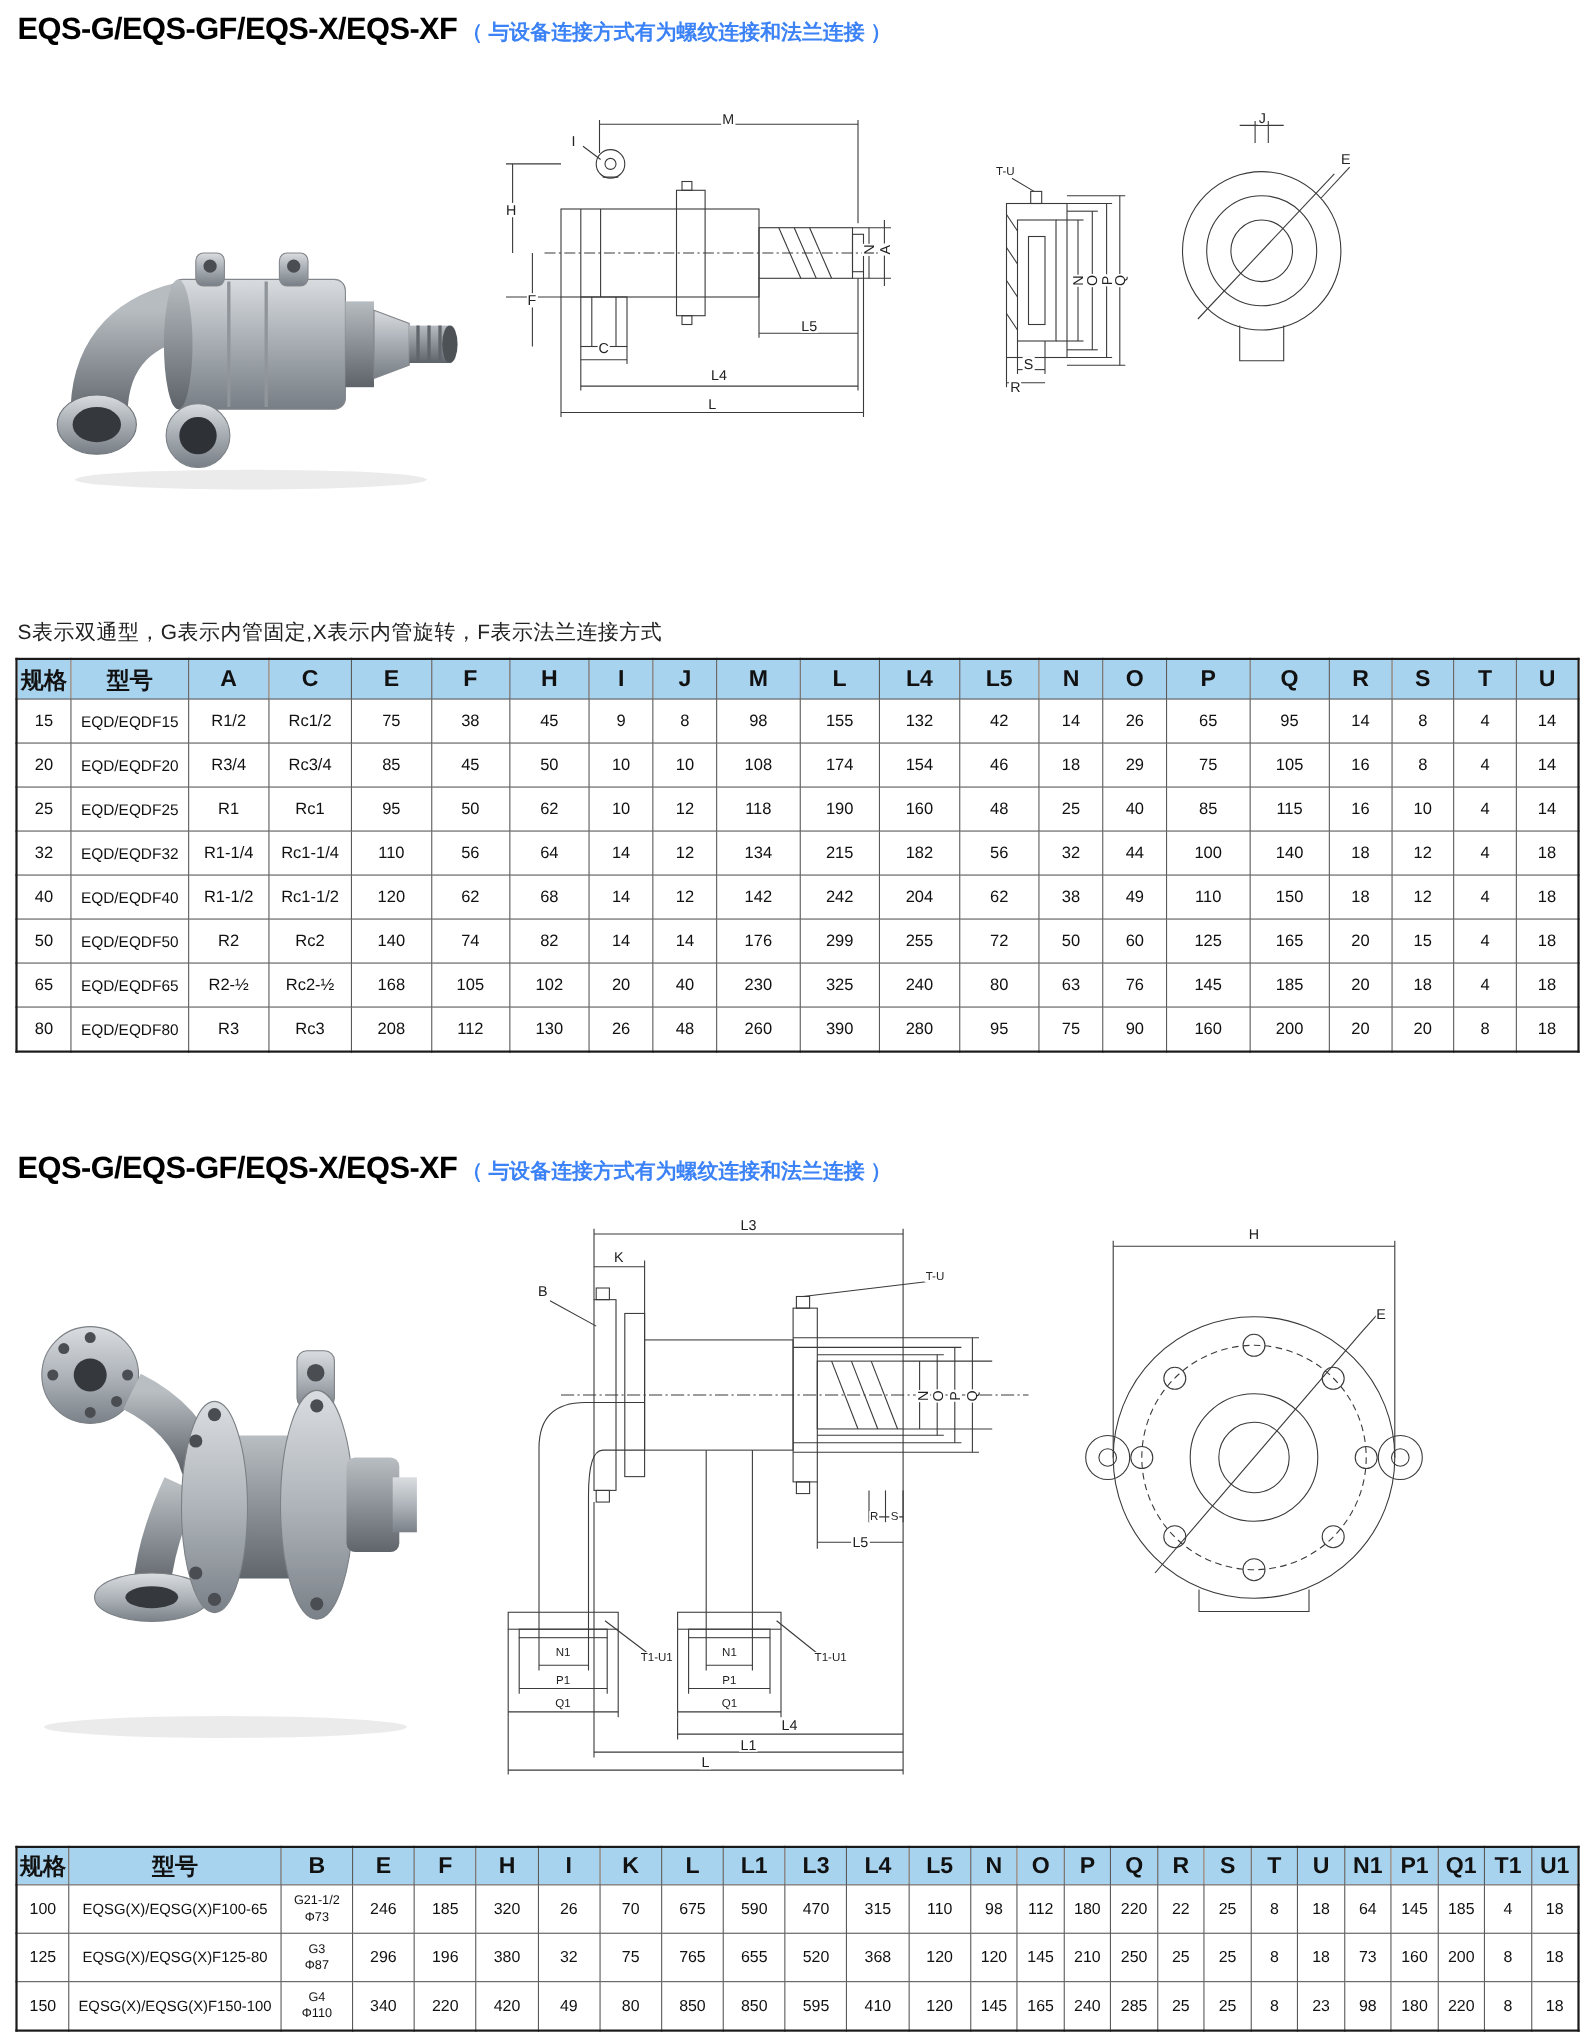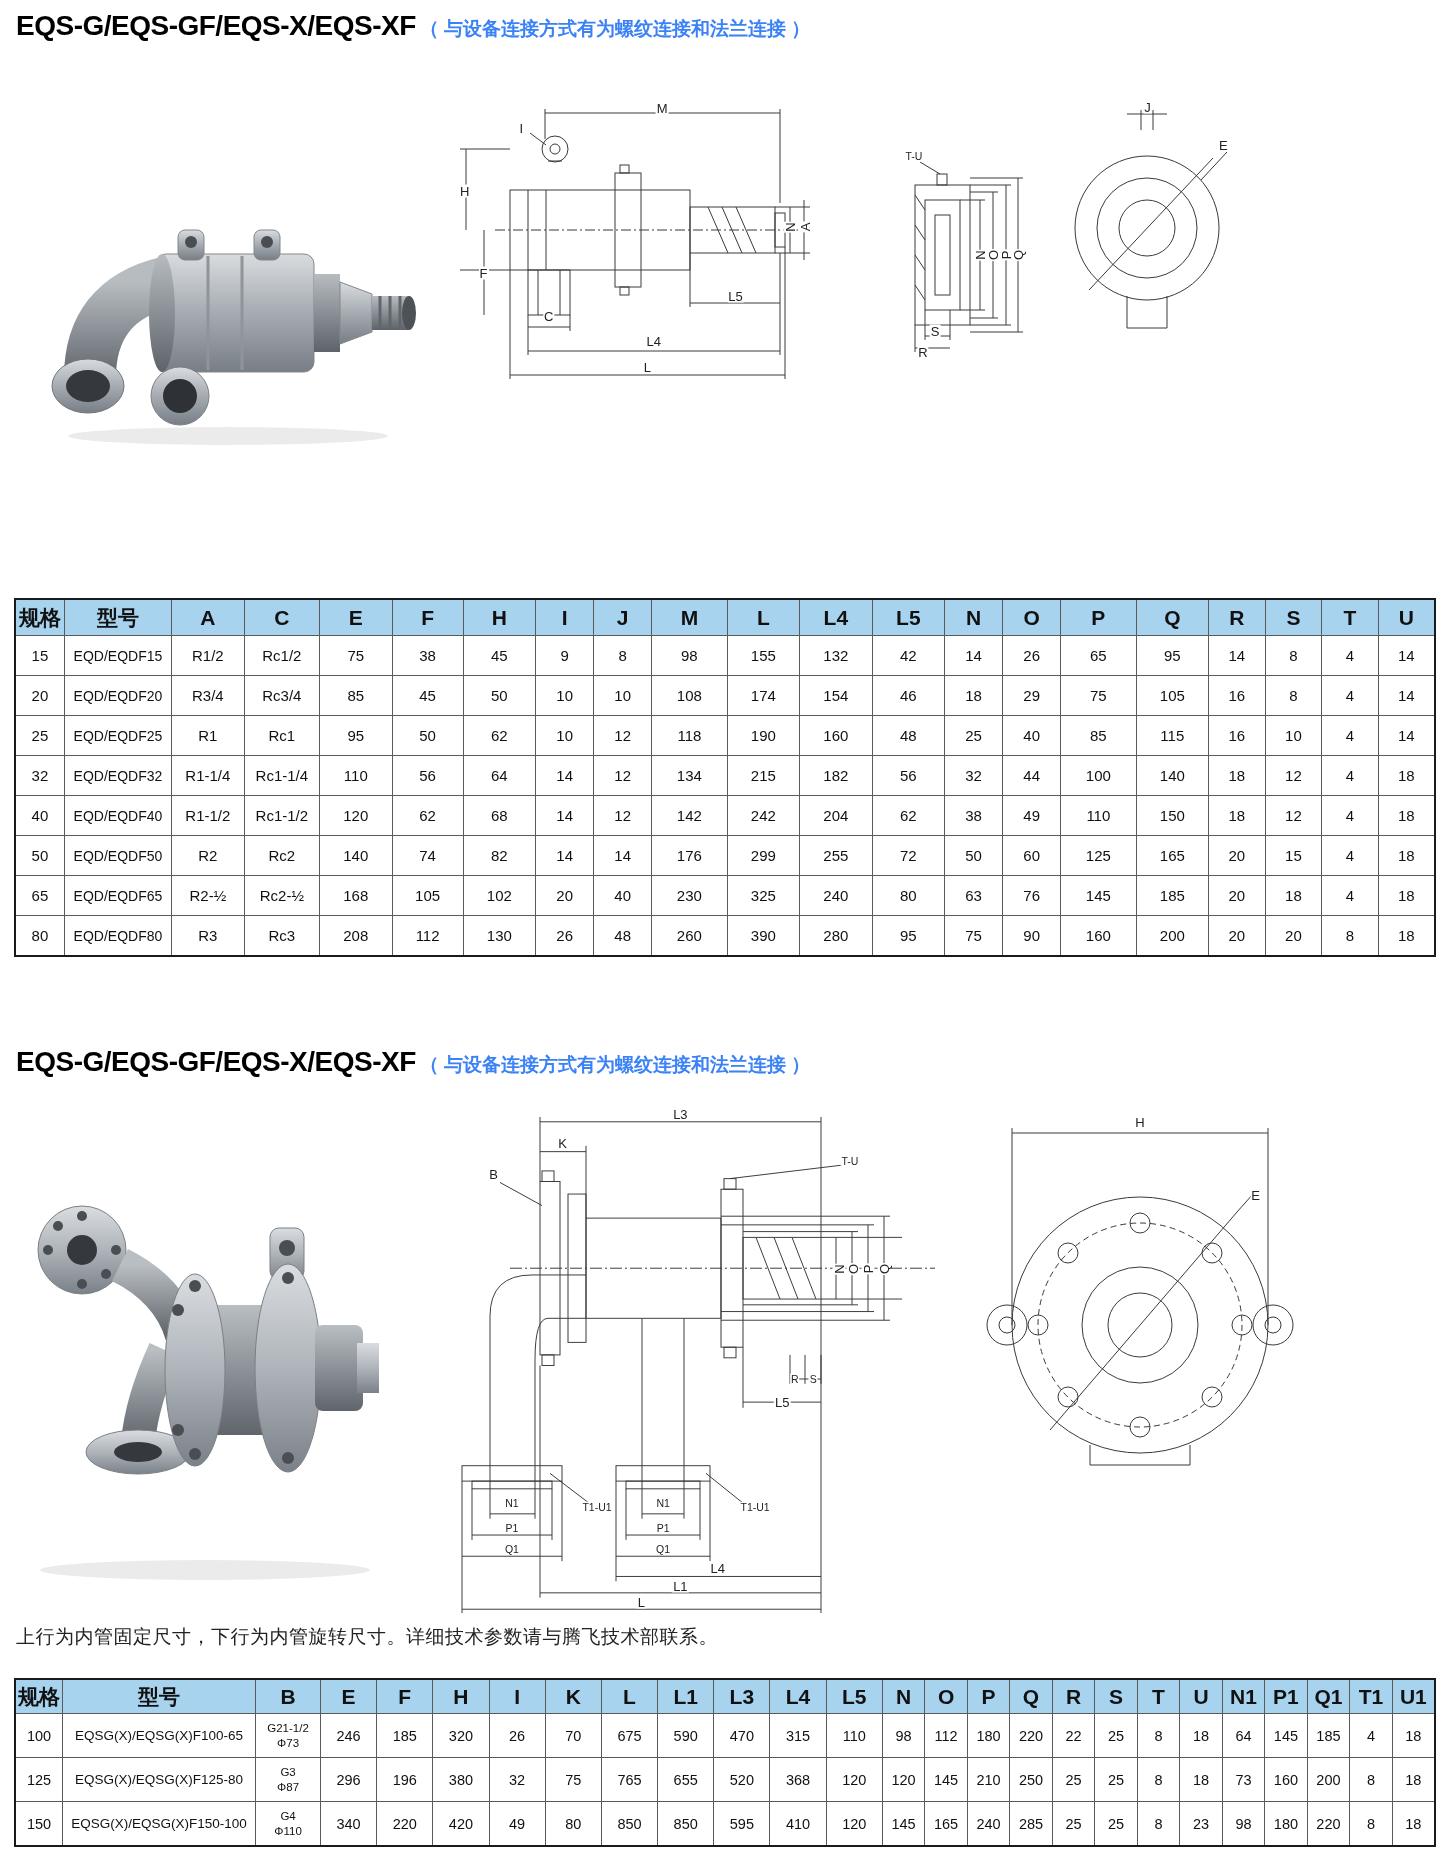--- a/index.html
+++ b/index.html
@@ -184,20 +184,21 @@
         <line x1="86" y1="30" x2="86" y2="10"></line>
           <line x1="98" y1="30" x2="98" y2="10"></line>
         <line x1="72" y1="14" x2="112" y2="14"></line>
         <line x1="146" y1="80" x2="172" y2="52"></line>
       </g>
     </svg>
   <span class="dim" style="left: 50%; top: 2.5%;">J</span>
       <span class="dim" style="left: 91%; top: 17%;">E</span>
     </div>
 
+  <div class="note" style="top:562px;">S表示双通型，G表示内管固定,X表示内管旋转，F表示法兰连接方式</div>
 
   <table class="spec-table" id="table1" style="top:598px;">
       <colgroup>
         <col style="width: 3.4%;">
         <col style="width: 7.4%;">
         <col style="width: 5%;">
         <col style="width: 5.2%;">
         <col style="width: 5%;">
         <col style="width: 4.9%;">
         <col style="width: 5%;">
@@ -603,21 +604,20 @@
           <line x1="293" y1="225" x2="293" y2="28"></line>
         <line x1="37" y1="33" x2="293" y2="33"></line>
         <line x1="75" y1="330" x2="262" y2="112"></line>
         <line x1="262" y1="112" x2="278" y2="94"></line>
       </g>
     </svg>
   <span class="dim" style="left: 50%; top: 5%;">H</span>
       <span class="dim" style="left: 85%; top: 22%;">E</span>
     </div>
 
-  <div class="note" style="top:1624px;">上行为内管固定尺寸，下行为内管旋转尺寸。详细技术参数请与腾飞技术部联系。</div>
 
   <table class="spec-table" id="table2" style="top:1678px;">
       <colgroup>
         <col style="width: 3.3%;">
         <col style="width: 13.4%;">
         <col style="width: 4.5%;">
         <col style="width: 3.9%;">
         <col style="width: 3.9%;">
         <col style="width: 3.9%;">
         <col style="width: 3.9%;">

